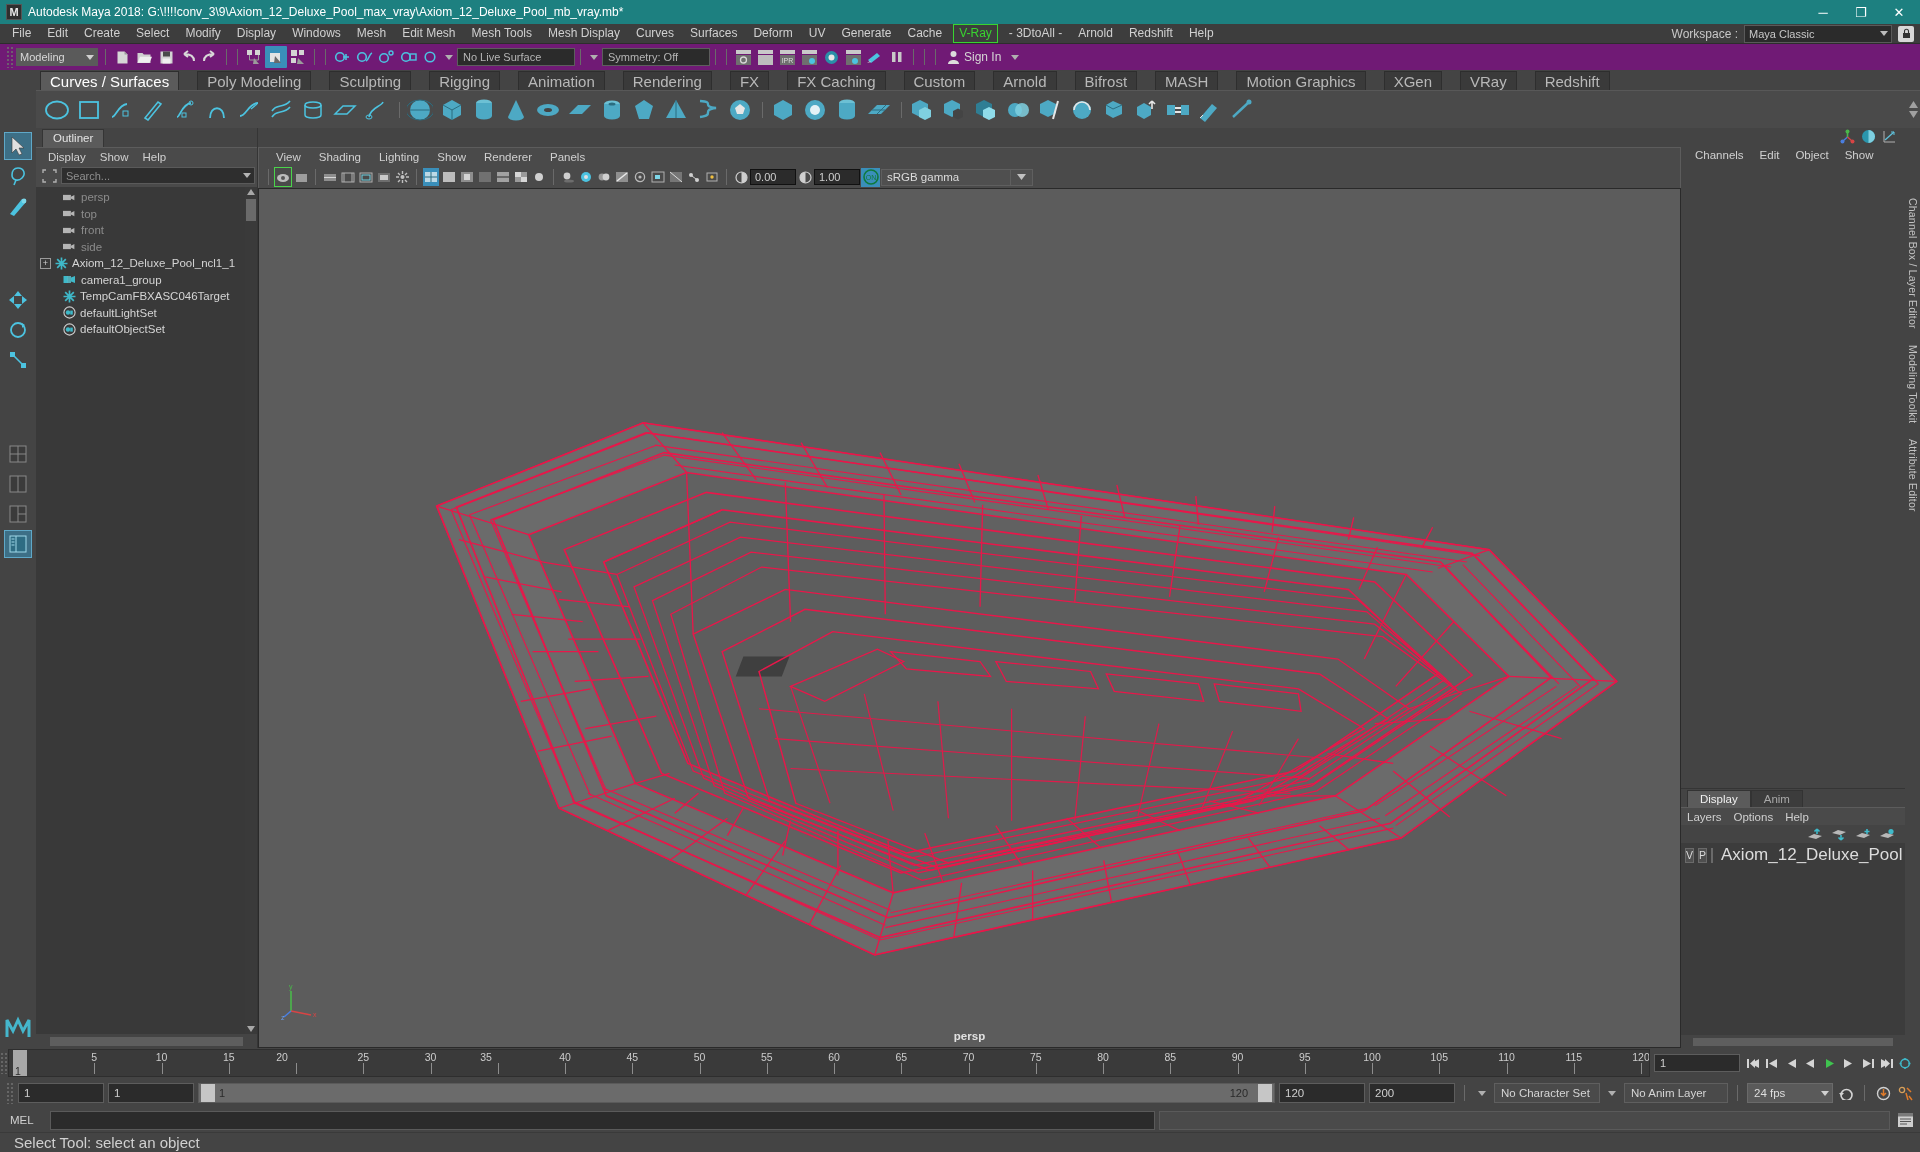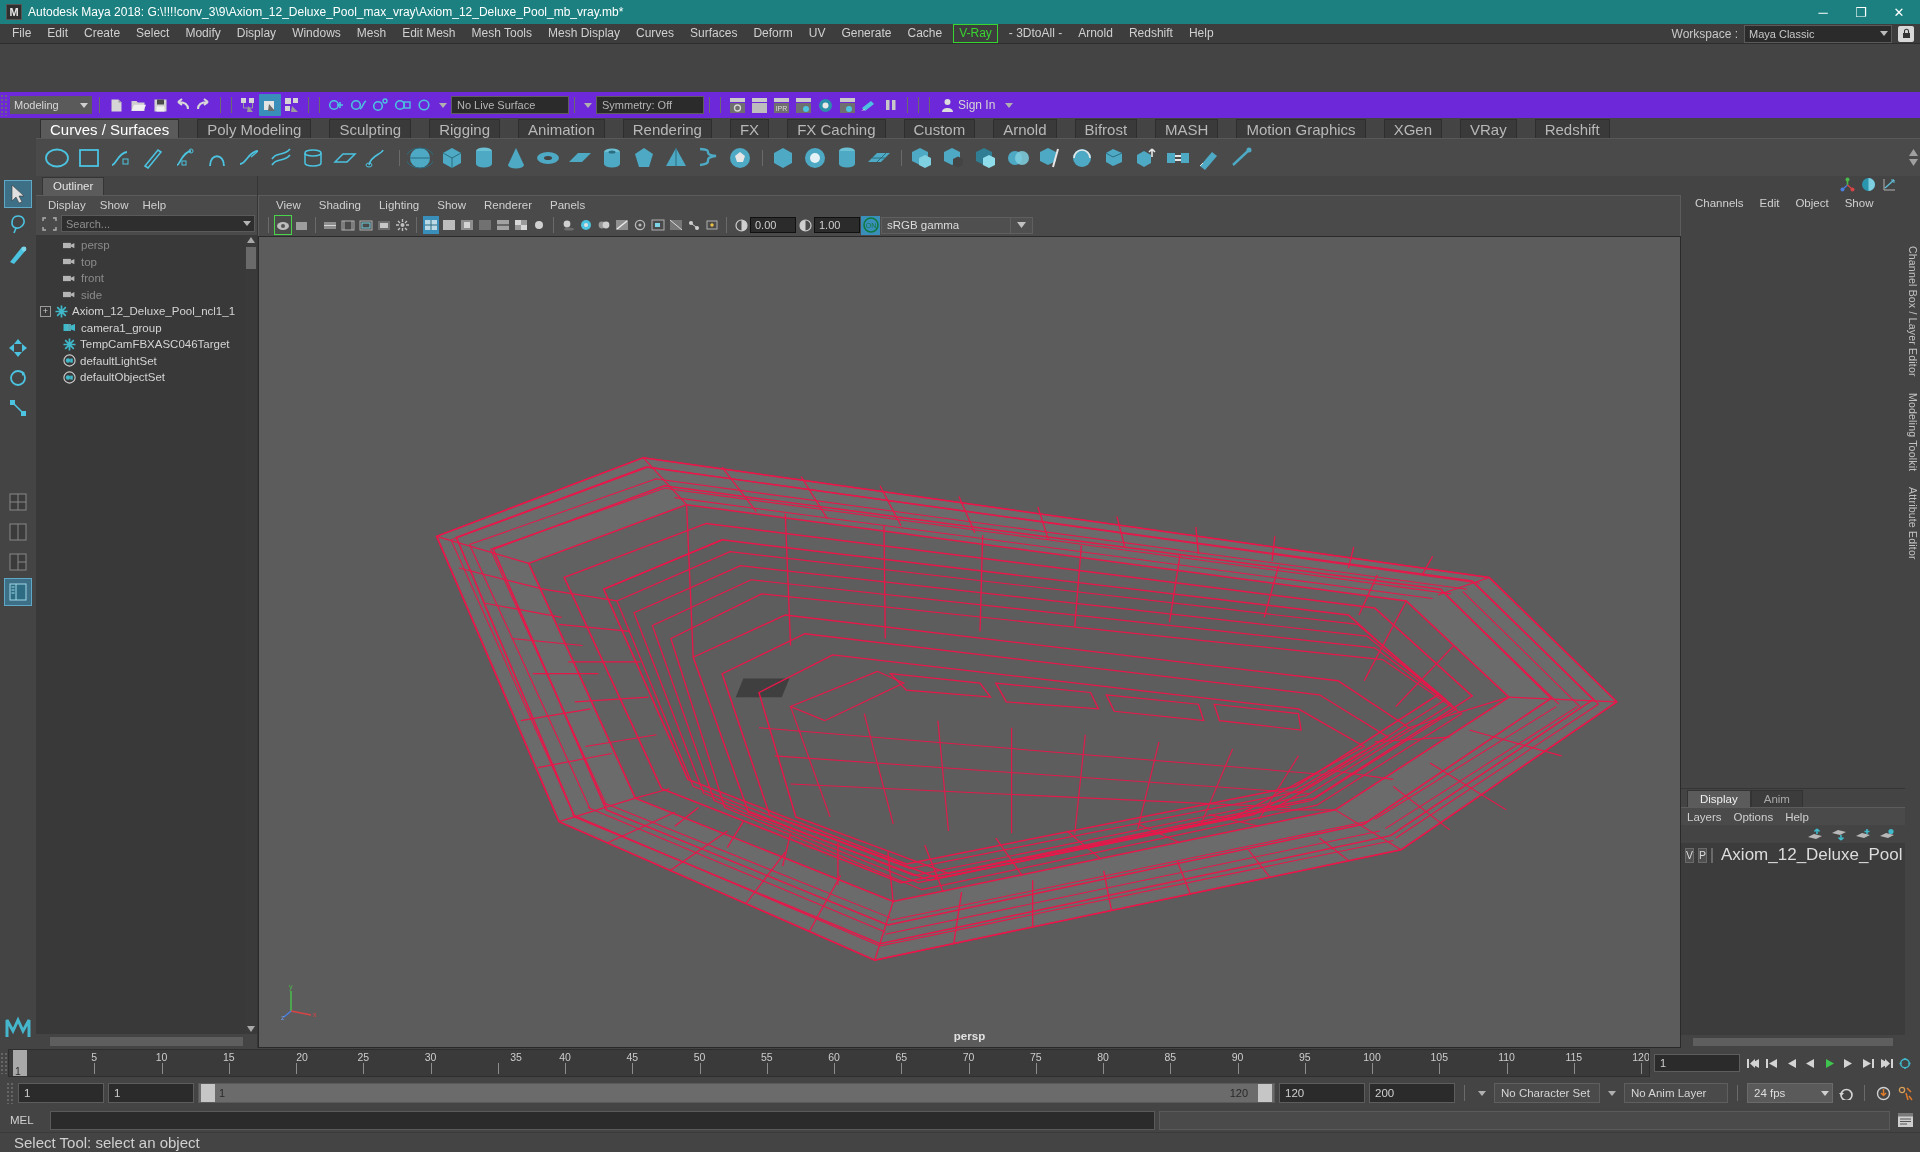--- a/index.html
+++ b/index.html
@@ -46,22 +46,22 @@
     font-size: 11px; color: #c8c8c8; display: flex; align-items: center; padding: 4px 4px;
     position: relative;
   }
   .ws-select .caret { position: absolute; right: 3px; border-left: 4px solid transparent;
     border-right: 4px solid transparent; border-top: 5px solid #bcbcbc; }
   .lockicon { width: 16px; height: 16px; background: #d8d8d8; border-radius: 2px;
     display:flex;align-items:center;justify-content:center;color:#333;font-size:11px;}
 
   
   .statusbar {
-    height: 26px; background: #6d28d9; display: flex; align-items: center;
-    padding-left: 0; flex: none; gap: 0px; margin-top: 48px;
+    height: 26px; background: #701a75; display: flex; align-items: center;
+    padding-left: 6px; flex: none; gap: 0px;
   }
   .gripdots {
     width: 8px; height: 22px; flex:none;
     background-image: radial-gradient(circle, #6e6e6e 1px, transparent 1px);
     background-size: 4px 4px; opacity: .8;
   }
   .mode-select {
     width: 82px; height: 18px; background: #5a5a5a; border: none; font-size: 11px;
     color: #d8d8d8; display: flex; align-items: center; padding: 0 4px; margin: 0 2px;
     position: relative;
@@ -1378,27 +1378,27 @@
       <div class="timeslider" id="timeslider">
         <div class="time-cursor" style="left:4px;">
           <span>1</span>
         </div>
       <div class="tick-lbl" style="left: 85.25px;">5</div>
           <div class="tick-mark" style="left: 85.25px;"></div>
           <div class="tick-lbl" style="left: 152.5px;">10</div>
           <div class="tick-mark" style="left: 152.5px;"></div>
           <div class="tick-lbl" style="left: 219.75px;">15</div>
           <div class="tick-mark" style="left: 219.75px;"></div>
-          <div class="tick-lbl" style="left: 293px; text-align: center;">20</div>
+          <div class="tick-lbl" style="left: 273px; text-align: center;">20</div>
           <div class="tick-mark" style="left: 287px;"></div>
           <div class="tick-lbl" style="left: 354.25px;">25</div>
           <div class="tick-mark" style="left: 354.25px;"></div>
           <div class="tick-lbl" style="left: 421.5px;">30</div>
           <div class="tick-mark" style="left: 421.5px;"></div>
-          <div class="tick-lbl" style="left: 507px;">35</div>
+          <div class="tick-lbl" style="left: 477px;">35</div>
           <div class="tick-mark" style="left: 488.75px;"></div>
           <div class="tick-lbl" style="left: 556px;">40</div>
           <div class="tick-mark" style="left: 556px;"></div>
           <div class="tick-lbl" style="left: 623.25px;">45</div>
           <div class="tick-mark" style="left: 623.25px;"></div>
           <div class="tick-lbl" style="left: 690.5px;">50</div>
           <div class="tick-mark" style="left: 690.5px;"></div>
           <div class="tick-lbl" style="left: 757.75px;">55</div>
           <div class="tick-mark" style="left: 757.75px;"></div>
           <div class="tick-lbl" style="left: 825px;">60</div>

